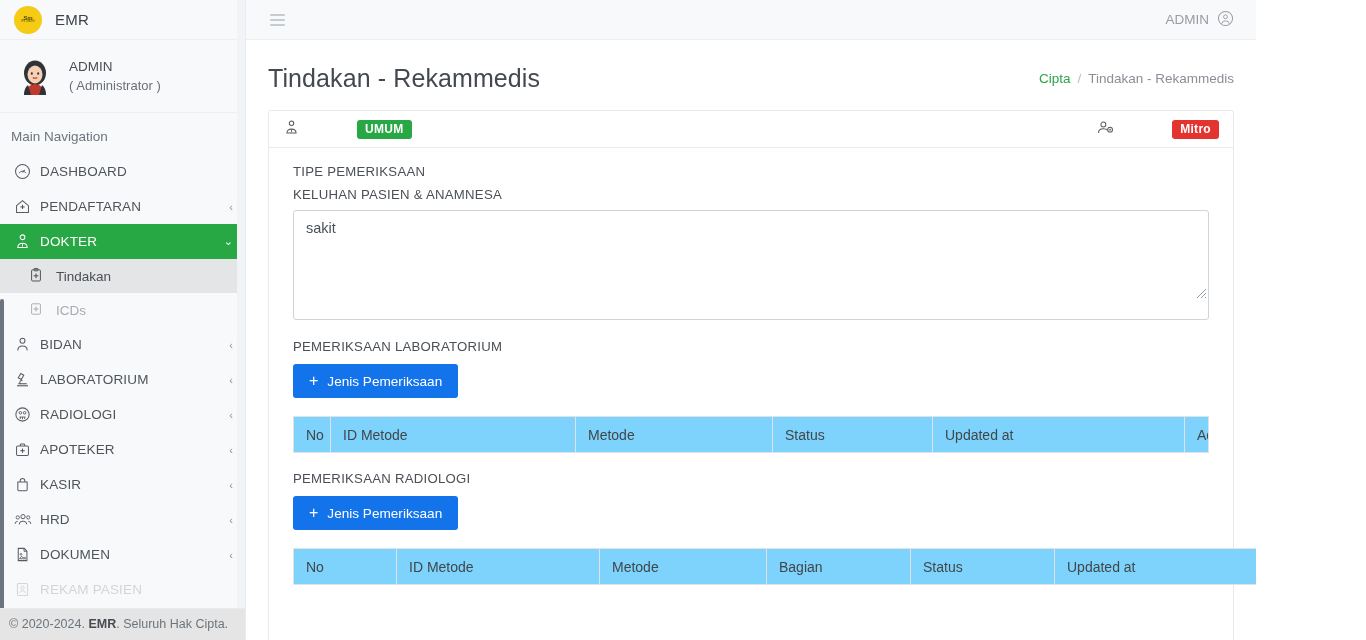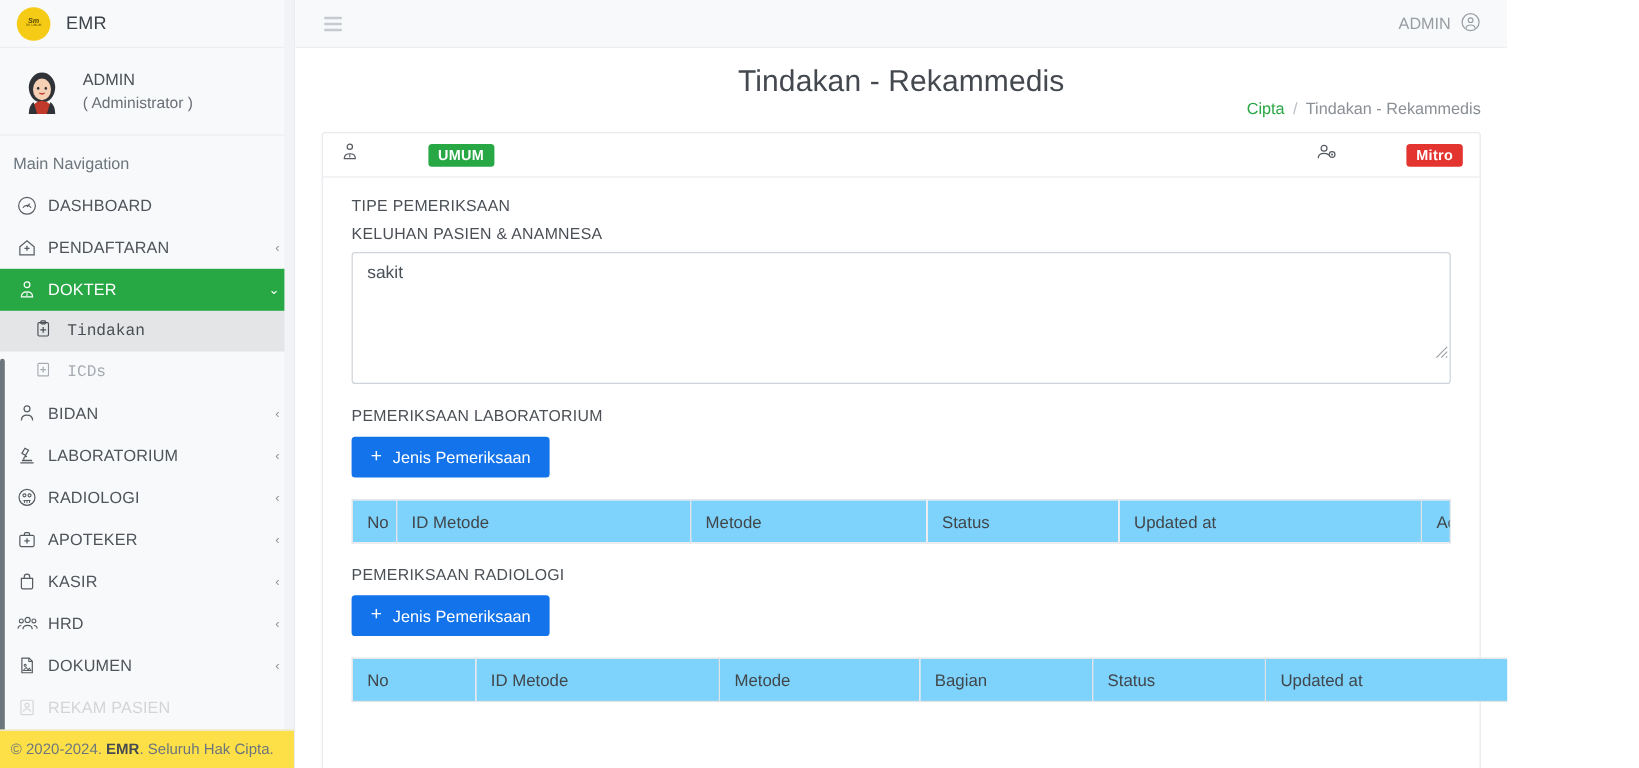--- a/index.html
+++ b/index.html
@@ -66,40 +66,40 @@
   }
   .nav-item .lbl { flex: 1; letter-spacing: .15px; }
   .nav-item .caret { font-size: 11px; color: #8d9298; }
   .nav-item.active {
     background: #28a745; color: #ffffff;
   }
   .nav-item.active .caret { color: #ffffff; }
   .nav-sub {
     display: flex; align-items: center;
     height: 34px; padding-left: 28px;
-    font-size: 13.5px; color: #5a5f65; cursor: pointer; font-family: Liberation Mono, monospace;
+    font-size: 13.5px; color: #5a5f65; cursor: pointer;
   }
   .nav-sub .ico { width: 28px; min-width: 28px; }
   .nav-sub.current { background: #e4e5e6; color: #4a4f55; }
   .nav-sub.muted { color: #a7acb2; }
   .nav-faded { opacity: .22; }
 
   .sb-scroll {
     position: absolute; left: 0; top: 299px;
     width: 4px; height: 330px; background: #6c757d;
     border-radius: 2px;
   }
   .sb-track-right {
     position: absolute; right: 0; top: 0; width: 8px; height: 640px;
     background: #f1f3f6;
   }
 
   .footer {
     position: absolute; left: 0; bottom: 0; width: 246px;
-    background: #fde047;
+    background: #e5e5e5;
     border-top: 1px solid #e9ecef;
     padding: 8px 0 9px 9px;
     font-size: 12.5px; color: #6c757d;
   }
   .footer b { color: #454b51; }
 
   
   .main { flex: 1; height: 640px; background: #ffffff; position: relative; overflow: hidden; }
 
   .topbar {
@@ -108,21 +108,21 @@
     display: flex; align-items: center;
     padding: 0 22px 0 24px;
   }
   .hamburger { display: flex; flex-direction: column; gap: 3px; cursor: pointer; }
   .hamburger span { display: block; width: 15px; height: 2px; background: #c6cbd1; border-radius: 1px; }
   .topbar-spacer { flex: 1; }
   .topbar-user { display: flex; align-items: center; gap: 8px; font-size: 13.5px; color: #989da3; }
 
   .content-head {
     display: flex; align-items: center;
-    padding: 14px 22px 0 22px; height: 62px; flex-direction: column;
+    padding: 14px 22px 0 22px; height: 62px;
   }
   .page-title { font-size: 25px; color: #44494f; font-weight: normal; margin: 0; letter-spacing: .1px; }
   .breadcrumb { margin-left: auto; font-size: 13.5px; color: #8a8f95; display: flex; gap: 7px; align-items: center; }
   .breadcrumb .crumb-link { color: #2aa745; cursor: pointer; }
   .breadcrumb .sep { color: #b9bec4; }
 
   .card {
     margin: 8px 22px 0 22px;
     border: 1px solid #e7e9ec;
     border-radius: 3px;

